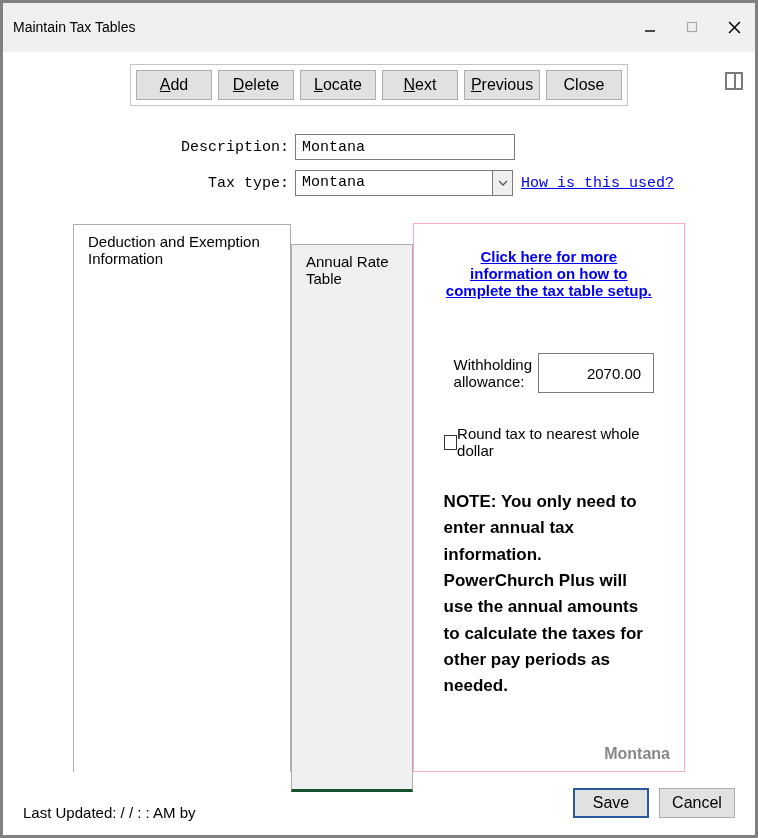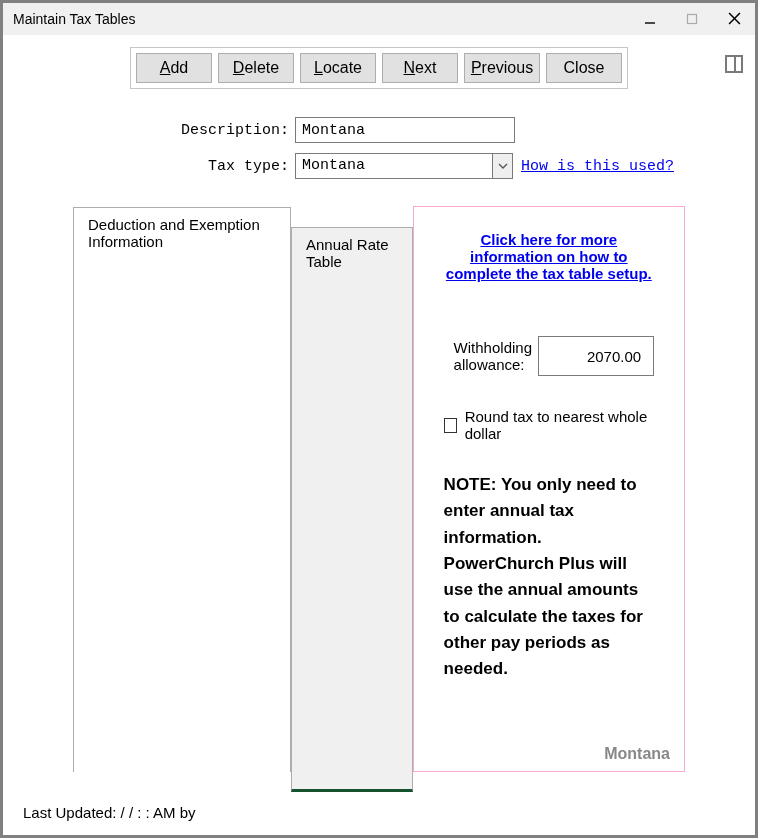--- a/index.html
+++ b/index.html
@@ -15,21 +15,21 @@
     }
     .window {
       width: 758px;
       height: 838px;
       border: 3px solid #808080;
       background: #fff;
       display: flex;
       flex-direction: column;
     }
     .titlebar {
-      height: 32px;
+      height: 49px;
       background: #f0f0f0;
       display: flex;
       align-items: center;
       padding-left: 10px;
       border-bottom: 1px solid #f0f0f0;
     }
     .titlebar-title {
       flex: 1;
       font-size: 14px;
       color: #000;
@@ -216,21 +216,20 @@
       width:116px;
       text-align:center;
       font-size:15px;
       font-family:inherit;
       padding-left:36px;
     }
     .round-row{
       display:flex;
       align-items:center;
       justify-content:center;
-      gap:8px;
       margin-bottom: 30px;
       font-size:15px;
     }
     .chk {
       width:15px;height:15px;border:1px solid #333;background:#fff;
     }
     .note {
       font-weight:bold;
       font-size:17px;
       line-height:1.55;
@@ -336,16 +335,20 @@
           <span class="chk"></span>
           <span>Round tax to nearest whole dollar</span>
         </div>
         <div class="note">NOTE: You only need to enter annual tax information. PowerChurch Plus will use the annual amounts to calculate the taxes for other pay periods as needed.</div>
         <div class="watermark">Montana</div>
       </div>
     </div>
 
     <div class="footer">
       <div class="footer-left">Last Updated:   /  /        :   :    AM by</div>
+      <div class="footer-buttons">
+        <button class="btn btn-save">Save</button>
+        <button class="btn">Cancel</button>
+      </div>
     </div>
 
   </div>
 </div>
 
 </body></html>

